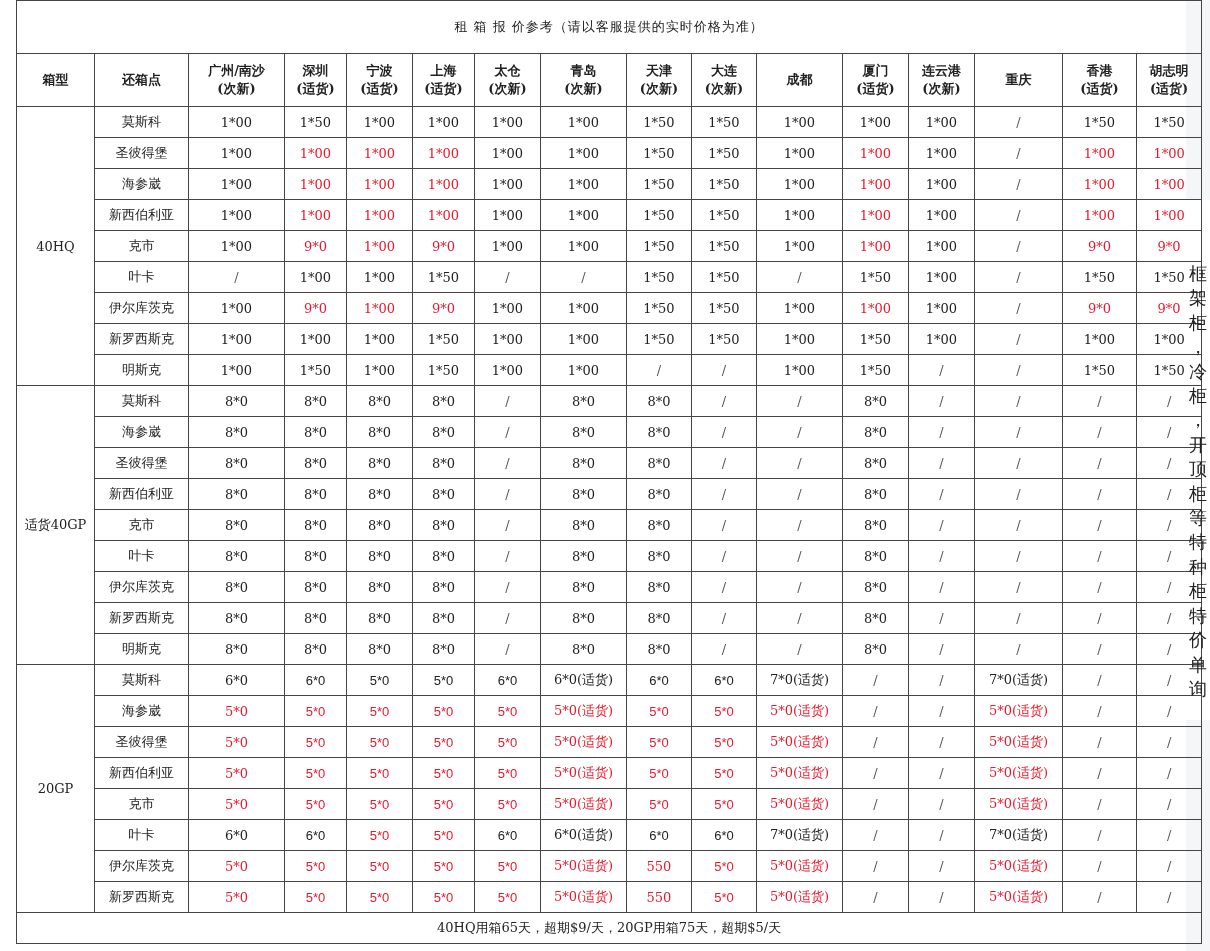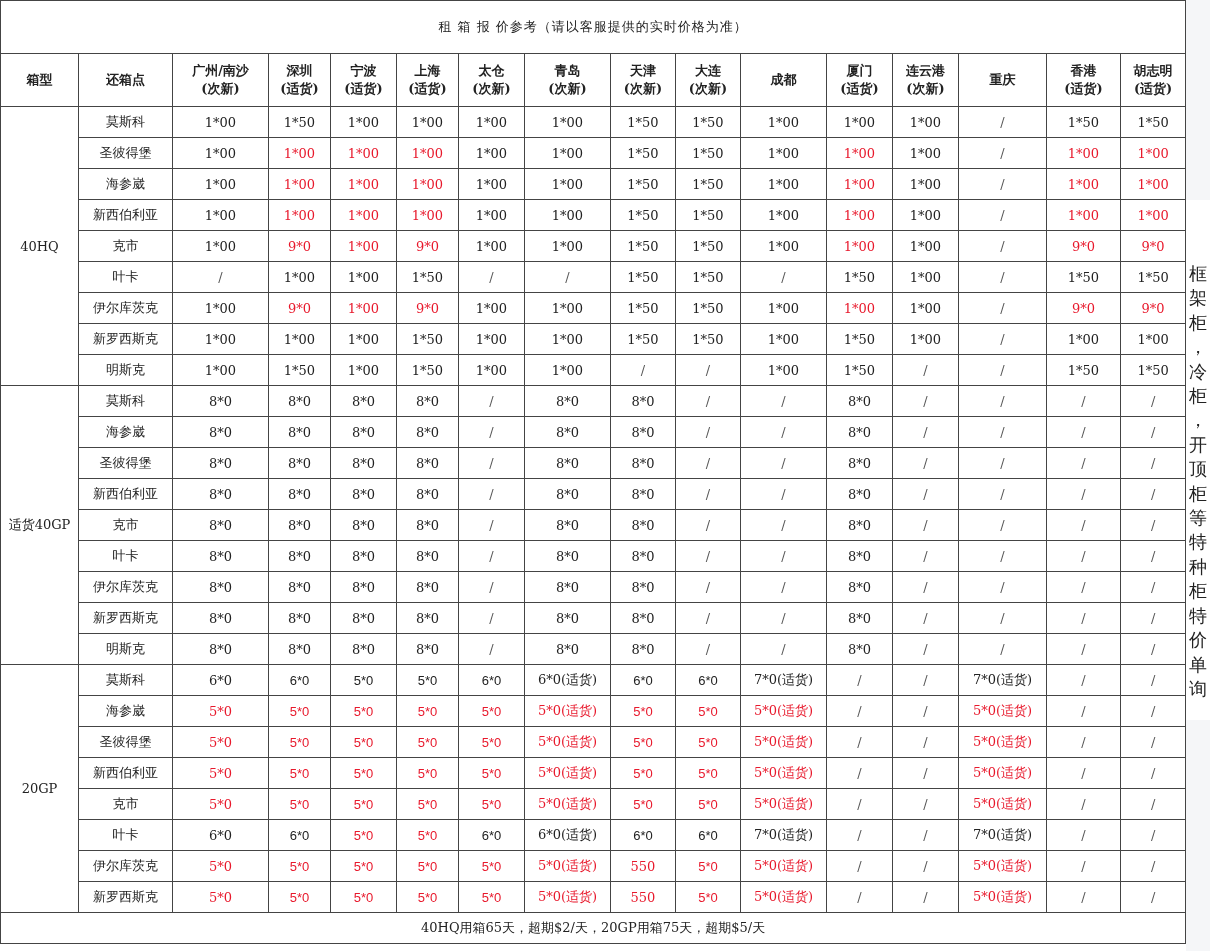--- a/index.html
+++ b/index.html
@@ -1,17 +1,17 @@
 <!DOCTYPE html>
 <html><head>
 <meta charset="utf-8">
 <style>
   html, body { margin:0; padding:0; background:#ffffff; }
   body { width:1210px; height:951px; position:relative; overflow:hidden; font-family:"DejaVu Serif","Liberation Serif",serif; color:#222; }
-  #sheet { position:absolute; left:0; top:0; width:1185px; height:782px; }
+  #sheet { position:absolute; left:0; top:0; width:1185px; height:782px;padding-left:16px; }
   table.grid { border-collapse:collapse; table-layout:fixed; width:1185px; }
   table.grid td { border:1px solid #444; text-align:center; vertical-align:middle; font-size:13px; padding:0; white-space:nowrap; overflow:hidden; }
   .title-cell { height:52px; font-size:21px; letter-spacing:1px; font-weight:normal; border-top:1px solid #555; }
   .hdr td { height:52px; font-size:13.5px; line-height:18px; font-weight:bold; color:#222; }
   .row td { height:30px; }
   .red { color:#e8192c; }
   .sans { font-family:"Liberation Sans","DejaVu Sans",sans-serif; font-size:14px; }
   .slash { color:#555; }
   .footer-cell { height:30px; font-size:13px; }
   #side-note { position:absolute; left:1186px; top:262px; width:24px; font-size:18px; line-height:24.4px; text-align:center; color:#222; font-family:"DejaVu Sans","Liberation Sans",sans-serif; }
@@ -547,21 +547,21 @@
           <td class="red">5*0(适货)</td>
           <td class="slash">/</td>
           <td class="slash">/</td>
           <td class="red">5*0(适货)</td>
           <td class="slash">/</td>
           <td class="slash">/</td>
         </tr>
       </tbody>
     <tfoot>
       <tr>
-        <td colspan="16" class="footer-cell">40HQ用箱65天，超期$2/天，20GP用箱75天，超期$5/天</td>
+        <td colspan="16" class="footer-cell">40HQ用箱65天，超期$9/天，20GP用箱75天，超期$5/天</td>
       </tr>
     </tfoot>
   </table>
 </div>
 
 <div id="side-note">
     <div>框</div>
     <div>架</div>
     <div>柜</div>
     <div>，</div>

